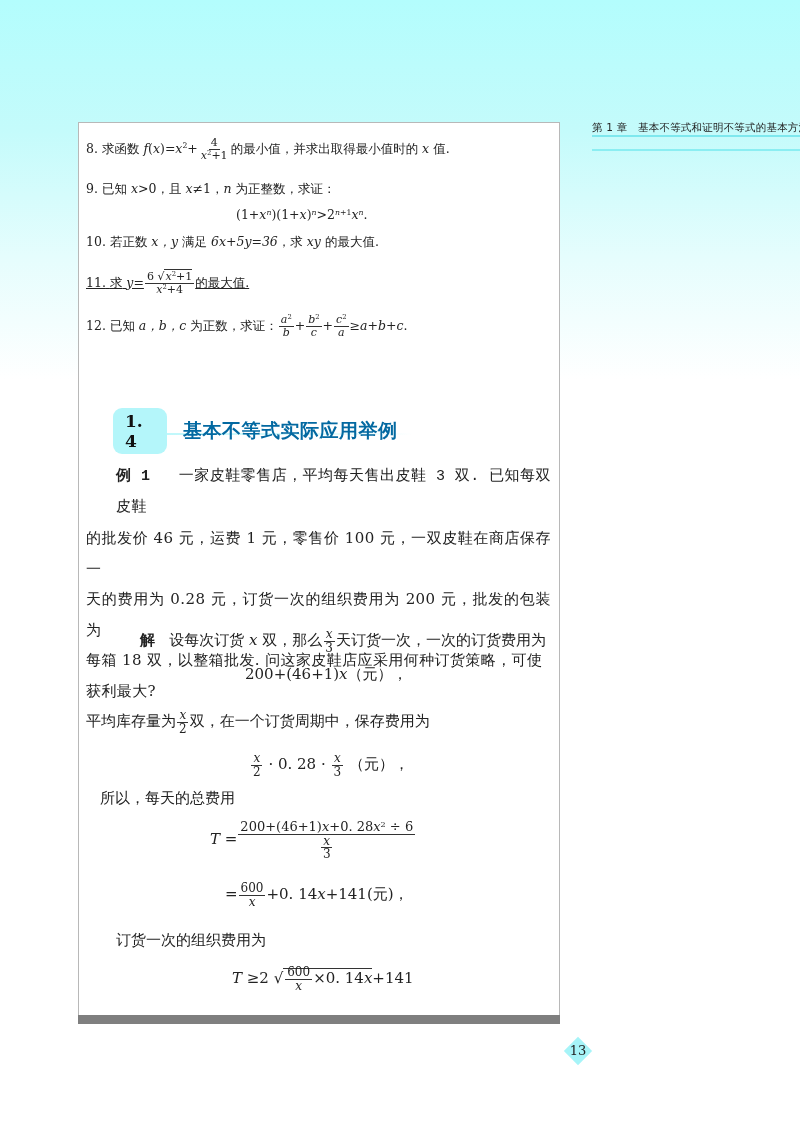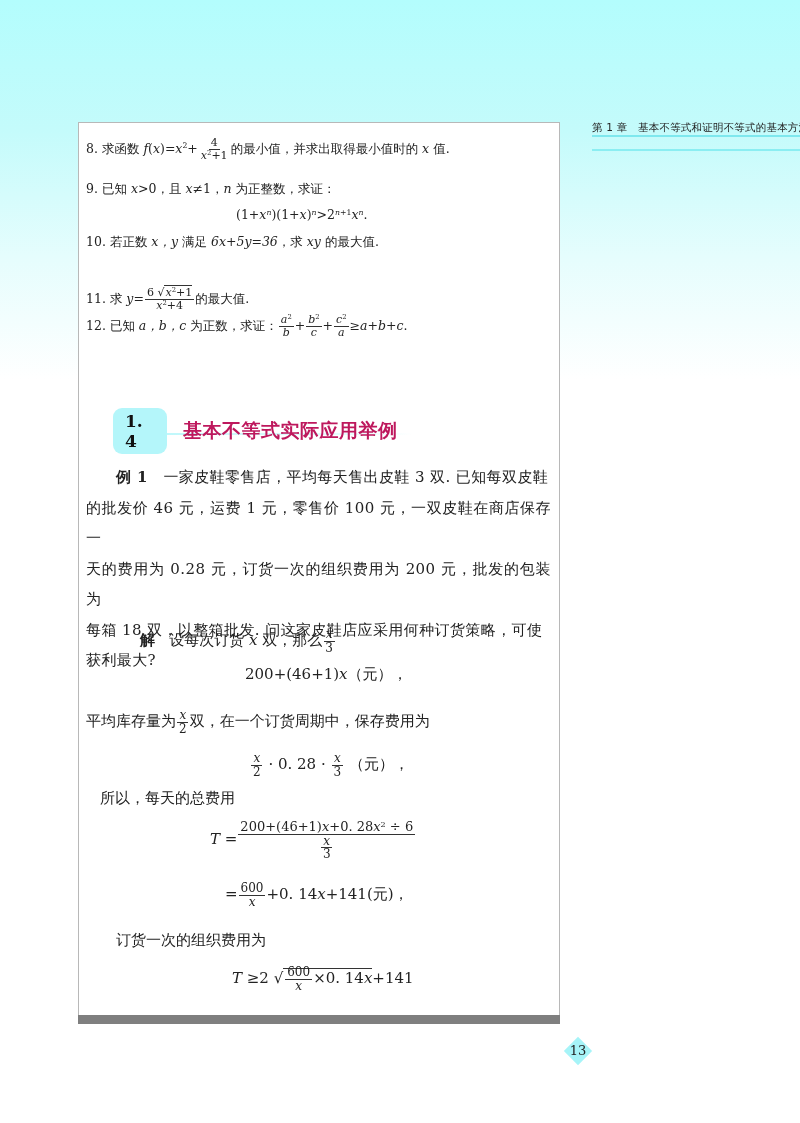--- a/index.html
+++ b/index.html
@@ -28,21 +28,21 @@
   .frac { display: inline-flex; flex-direction: column; align-items: center; vertical-align: middle; margin: 0 1px; line-height: 1.05; }
   .frac .num { border-bottom: 1px solid #333; padding: 0 2px; }
   .frac .den { padding: 0 2px; }
   sup { font-size: 0.62em; vertical-align: 0.55em; line-height: 0; }
   .sqrt { border-top: 1px solid #333; padding-left: 1px; }
   .sec-head { position: absolute; left: 113px; top: 408px; display: flex; align-items: center; }
   .sec-num {
     background: #b4f6fa; border-radius: 9px; padding: 3px 12px 3px 12px; font-family: "DejaVu Serif", serif;
     font-weight: bold; font-size: 17px; color: #111; width: 30px; text-align: left;
   }
-  .sec-title { margin-left: 16px; font-weight: bold; font-size: 19px; color: #be185d; letter-spacing: 0.5px; font-family: "DejaVu Sans", sans-serif; }
+  .sec-title { margin-left: 16px; font-weight: bold; font-size: 19px; color: #0369a1; letter-spacing: 0.5px; font-family: "DejaVu Sans", sans-serif; }
   .sec-underline { position: absolute; left: 113px; top: 433px; width: 300px; height: 2px; background: linear-gradient(to right, #b4f6fa, #e8fcfd 80%, #fff); }
   .para { position: absolute; left: 86px; width: 465px; font-size: 15px; line-height: 30.5px; letter-spacing: 0.4px; text-align: justify; }
   .para .b { font-weight: bold; }
   .page-num {
     position: absolute; left: 565px; top: 1038px; width: 26px; height: 26px;
   }
   .page-num .diamond {
     position: absolute; left: 3px; top: 3px; width: 20px; height: 20px; background: #a6f4f8; transform: rotate(45deg);
   }
   .page-num .txt {
@@ -74,21 +74,21 @@
 </div>
 <div class="line" style="left:236px; top:209px;">
   (1+<span class="i">x</span><sup class="i">n</sup>)(1+<span class="i">x</span>)<sup class="i">n</sup>&gt;2<sup><span class="i">n</span>+1</sup><span class="i">x</span><sup class="i">n</sup>.
 </div>
 
 <div class="line" style="left:86px; top:236px;">
   <span>10.</span>
   <span>若正数</span> <span class="i">x，y</span> <span>满足</span> <span class="i">6x+5y=36</span><span>，求</span> <span class="i">xy</span> <span>的最大值.</span>
 </div>
 
-<div class="line" style="left:86px; top:287px;">
+<div class="line" style="left:86px; top:271px;text-decoration:underline;">
   <span>11.</span>
   <span>求</span> <span class="i">y=</span><span class="frac" style="font-size:11px;">
       <span class="num">6 √<span class="sqrt"><span class="i">x</span><sup>2</sup>+1</span></span>
       <span class="den"><span class="i">x</span><sup>2</sup>+4</span>
     </span><span>的最大值.</span>
 </div>
 
 <div class="line" style="left:86px; top:314px;">
   <span>12.</span>
   <span>已知</span> <span class="i">a，b，c</span> <span>为正数，求证：</span><span class="frac" style="font-size:11px;">
@@ -103,32 +103,32 @@
     </span>≥<span class="i">a</span>+<span class="i">b</span>+<span class="i">c</span>.
 </div>
 
 <div class="sec-underline"></div>
 <div class="sec-head">
   <span class="sec-num">1. 4</span>
   <span class="sec-title">基本不等式实际应用举例</span>
 </div>
 
 <div class="para" style="top:462px;">
-  <div style="padding-left:30px;"><span class="b">例 1</span>&nbsp;&nbsp;&nbsp;<span>一家皮鞋零售店，平均每天售出皮鞋 3 双. 已知每双皮鞋</span></div>
+  <div style="padding-left:30px;font-family:Liberation Mono, monospace;"><span class="b">例 1</span>&nbsp;&nbsp;&nbsp;<span>一家皮鞋零售店，平均每天售出皮鞋 3 双. 已知每双皮鞋</span></div>
   <div>的批发价 46 元，运费 1 元，零售价 100 元，一双皮鞋在商店保存一</div>
   <div>天的费用为 0.28 元，订货一次的组织费用为 200 元，批发的包装为</div>
   <div>每箱 18 双，以整箱批发. 问这家皮鞋店应采用何种订货策略，可使</div>
   <div>获利最大?</div>
 </div>
 
 <div class="line big" style="left:116px; top:628px;margin-left:24px;">
   <span style="font-weight:bold;">解</span>&nbsp;&nbsp;&nbsp;<span>设每次订货</span> <span class="i">x</span> <span>双，那么</span><span class="frac" style="font-size:12px;">
       <span class="num i">x</span>
       <span class="den">3</span>
-    </span>
+    </span><span>天订货一次，一次的订货费用为</span>
 </div>
 <div class="line big" style="left:245px; top:667px;">
   200+(46+1)<span class="i">x</span>（元），
 </div>
 <div class="line big" style="left:86px; top:709px;">
   <span>平均库存量为</span><span class="frac" style="font-size:12px;">
       <span class="num i">x</span>
       <span class="den">2</span>
     </span><span>双，在一个订货周期中，保存费用为</span>
 </div>

